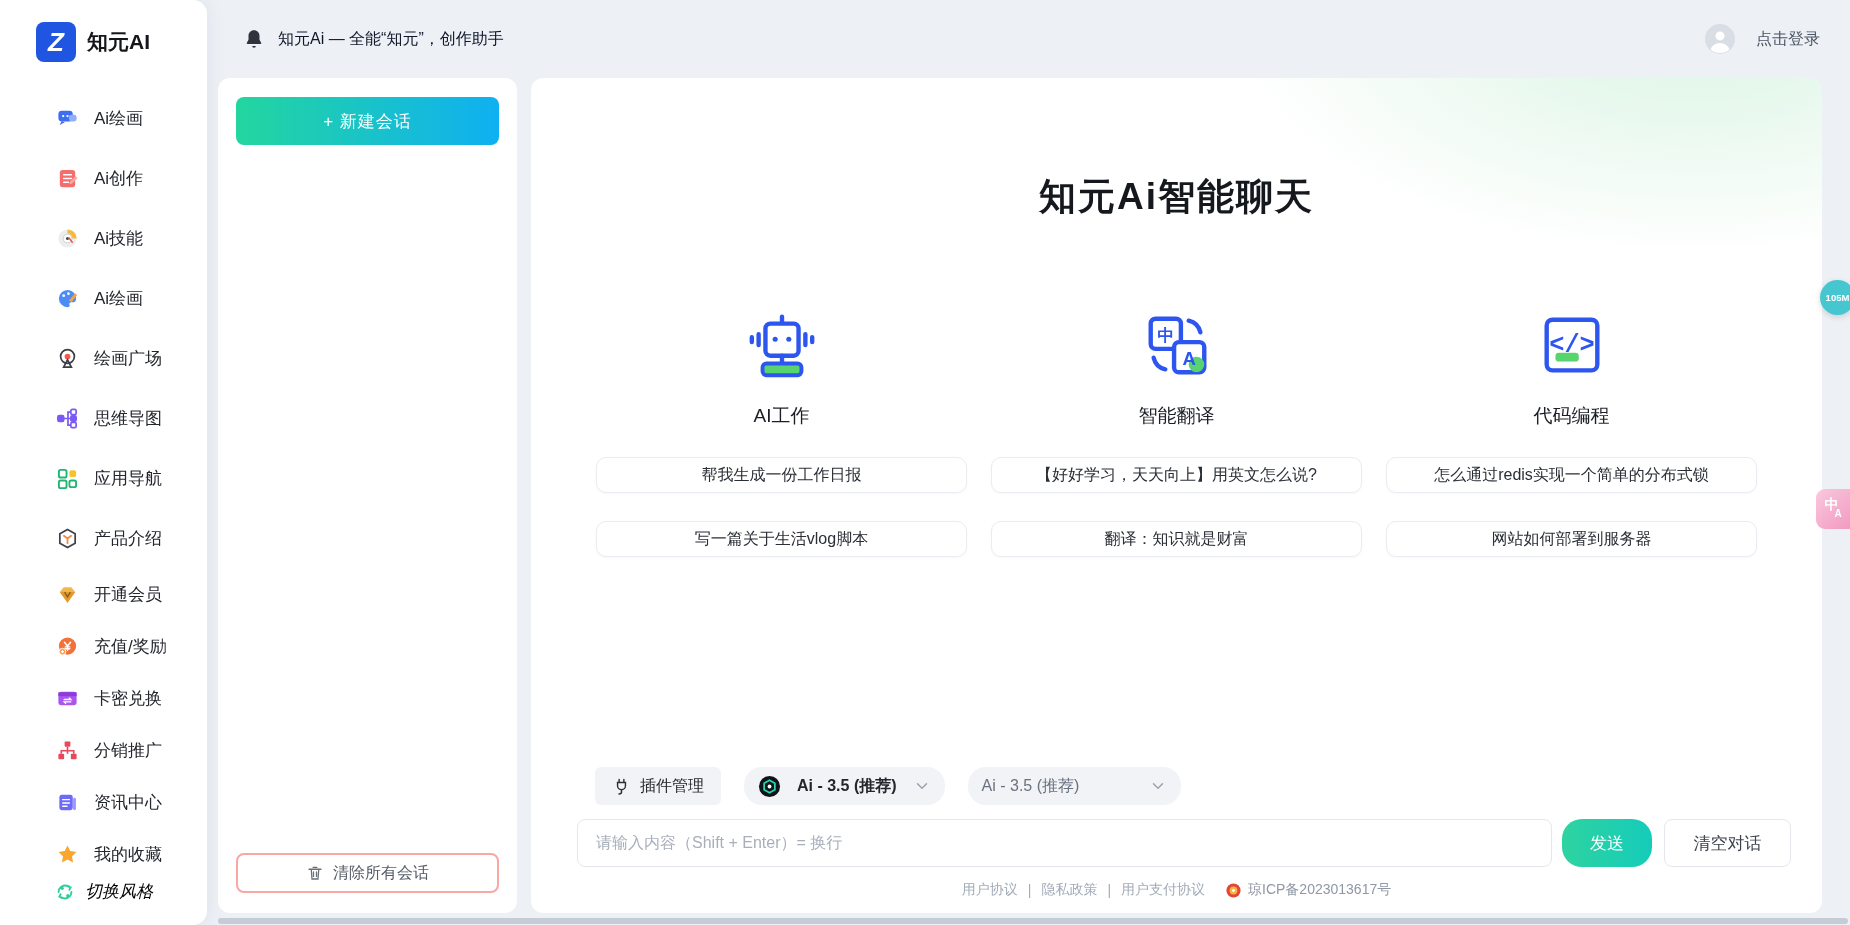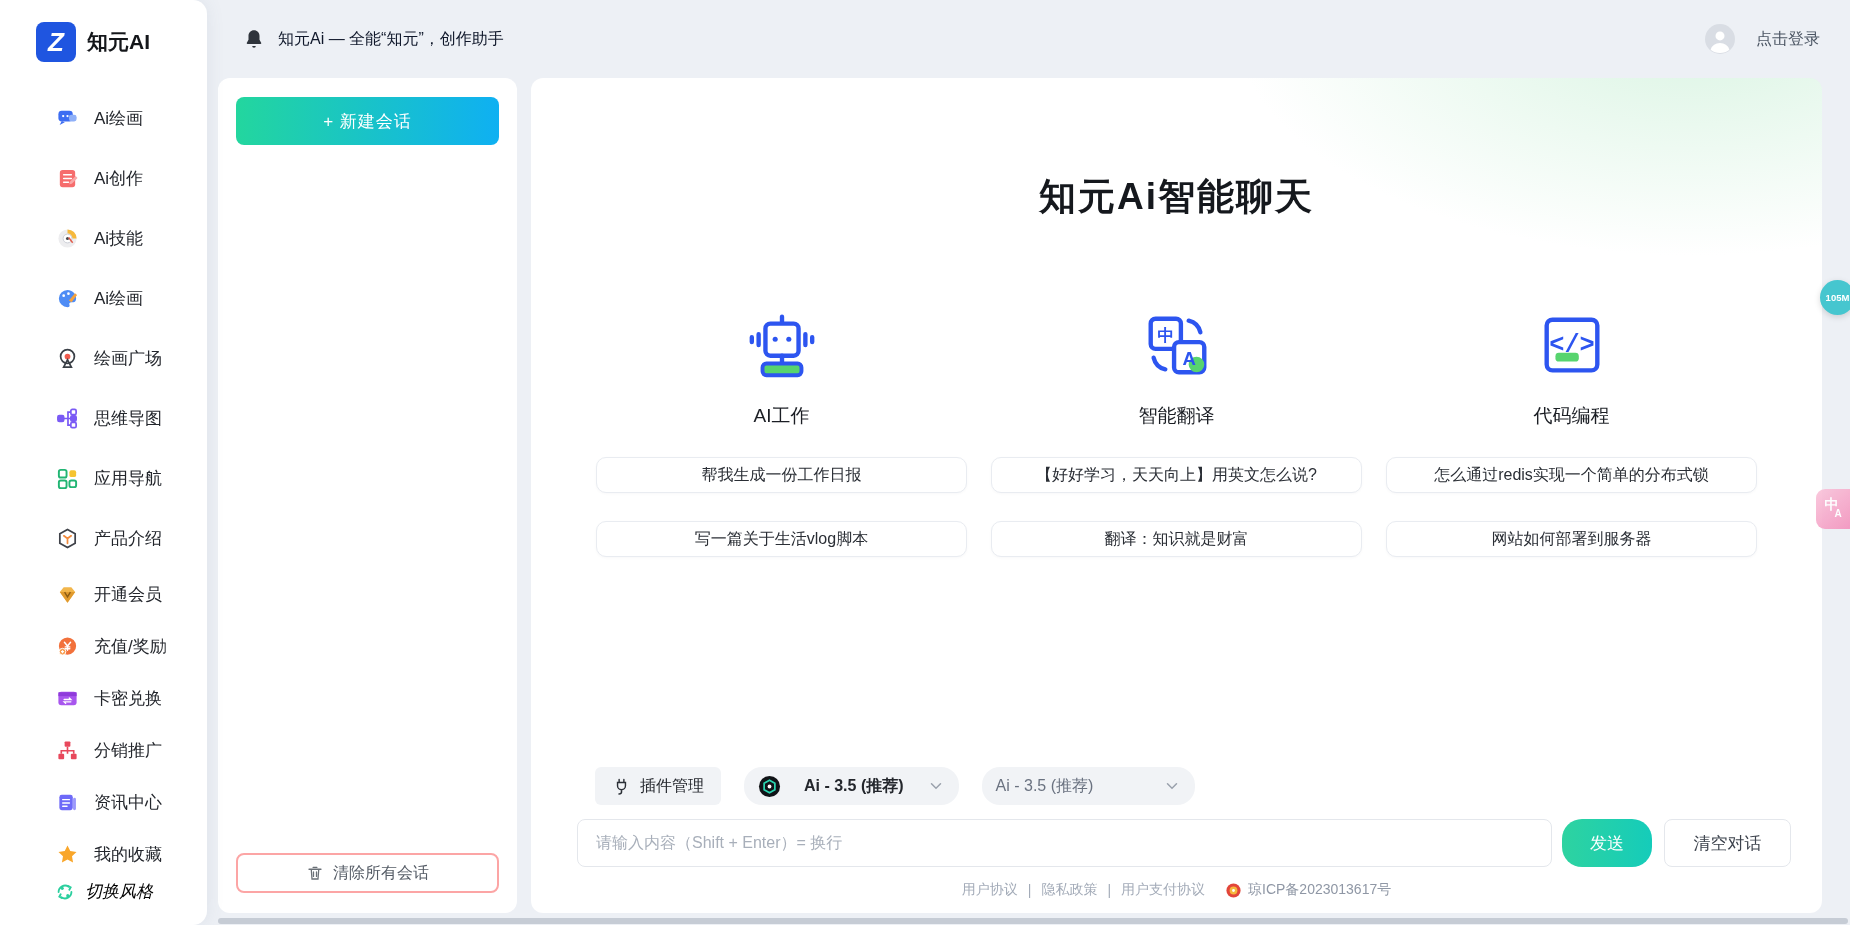--- a/index.html
+++ b/index.html
@@ -47,21 +47,21 @@
   .feature-icon svg { width:100%; height:100%; }
   .feature-name { margin-top:21px; font-size:19px; color:#1b1e24; }
   .cards { margin-top:28px; display:flex; flex-direction:column; gap:28px; width:100%; }
   .card { height:36px; border:1px solid #e9ecf1; border-radius:10px; background:#fff; display:flex; align-items:center; justify-content:center; font-size:16px; color:#2a2e35; box-shadow:0 1px 3px rgba(30,40,60,.03); cursor:pointer; white-space:nowrap; padding:0 8px; }
 
   .spacer { flex:1; }
 
   .controls { display:flex; align-items:center; gap:23px; margin:0 0 14px 46px; }
   .ctrl-btn { background:#f1f3f6; border:none; border-radius:6px; height:38px; display:flex; align-items:center; gap:9px; padding:0 17px; font-size:16px; color:#23262c; cursor:pointer; font-family:inherit;margin-left:18px; }
   .ctrl-btn svg { width:19px; height:19px; }
-  .model-select { background:#f1f3f6; border-radius:18px; height:38px; display:flex; align-items:center; gap:23px; padding:0 14px; font-size:16px; cursor:pointer; }
+  .model-select { background:#f1f3f6; border-radius:18px; height:38px; display:flex; align-items:center; gap:16px; padding:0 14px; font-size:16px; cursor:pointer; }
   .model-select .lbl { font-weight:700; color:#23262c; }
   .model-select.secondary { min-width:213px; justify-content:space-between; }
   .model-select.secondary .lbl { font-weight:400; color:#6a7280; }
   .model-select .logo-ai { width:23px; height:23px; }
   .model-select .chev { width:18px; height:18px; }
 
   .input-row { display:flex; align-items:stretch; gap:10px; margin:0 31px 0 46px; height:48px; }
   .chat-input { flex:1; border:1px solid #e4e7ec; border-radius:8px; padding:0 18px; font-size:16px; color:#333; outline:none; font-family:inherit; background:#fff; }
   .chat-input::placeholder { color:#a8afba; }
   .send-btn { width:90px; border:none; border-radius:20px; background:linear-gradient(90deg,#2ed3a0,#15ccba); color:#fff; font-size:17px; cursor:pointer; font-family:inherit; }

